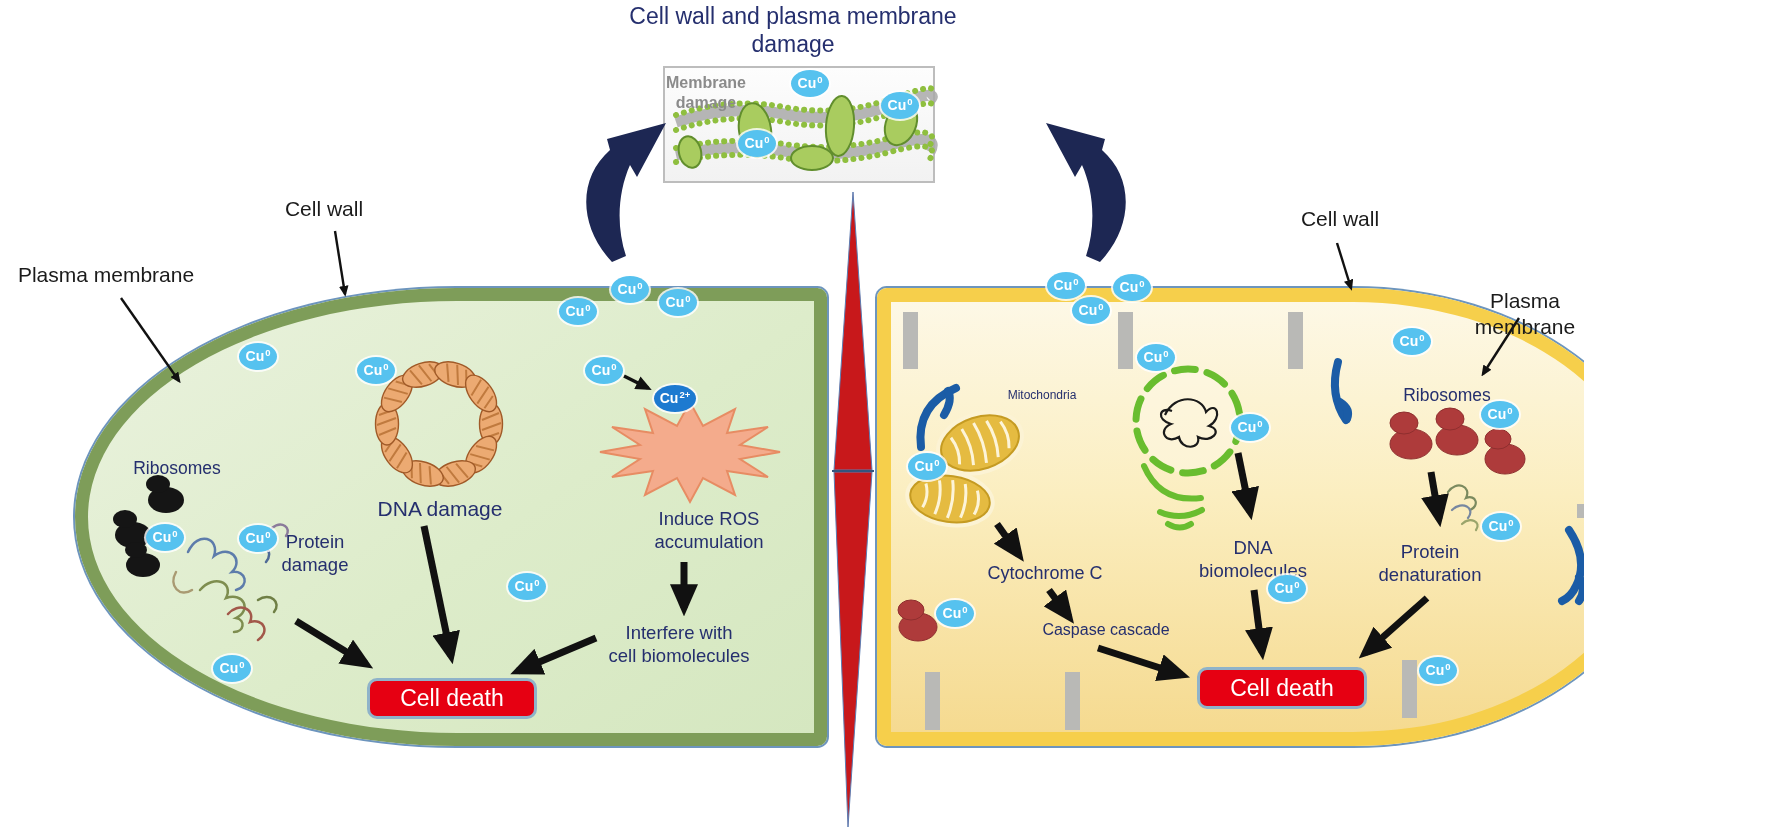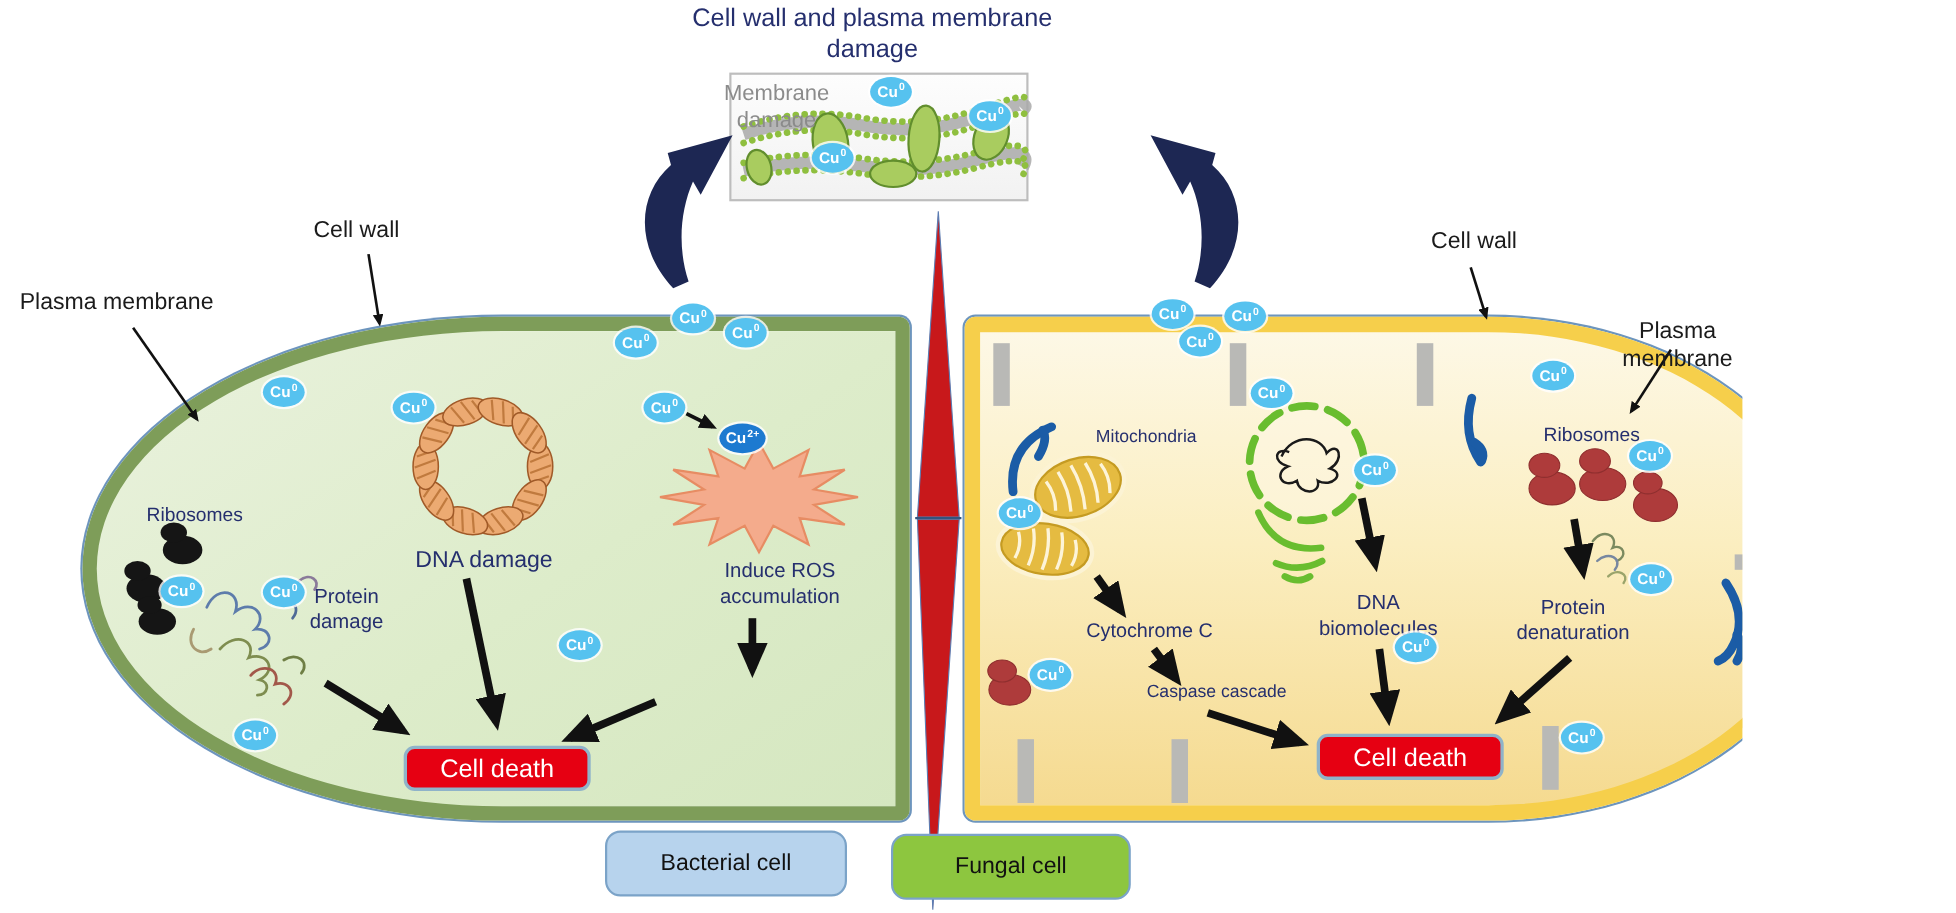--- a/index.html
+++ b/index.html
@@ -40,21 +40,21 @@
 </style>
 </head>
 <body>
 
 <div id="canvas">
 
   <div class="lbl title" style="left:793px;top:2px;">Cell wall and plasma membrane
 damage</div>
 
   <div id="membox"></div>
-  <div class="lbl gray" style="left:706px;top:73px;font-size:20px;">Membrane
+  <div class="lbl gray" style="left:706px;top:73px;font-size:16px;font-weight:bold;">Membrane
 damage</div>
 
   <div id="bact-cell"></div>
   <div id="fung-cell"></div>
 
   <svg class="overlay" width="1778" height="830" viewBox="0 0 1778 830">
     <defs>
       <marker id="ah" markerUnits="strokeWidth" markerWidth="4.6" markerHeight="4" refX="3.4" refY="2" orient="auto">
         <path d="M0,0 L4.6,2 L0,4 Z" fill="#111"></path>
       </marker>
@@ -203,38 +203,38 @@
   </svg>
 
   <div class="lbl black" style="left:324px;top:196px;font-size:21px;">Cell wall</div>
   <div class="lbl black" style="left:106px;top:262px;font-size:21px;">Plasma membrane</div>
   <div class="lbl" style="left:177px;top:458px;font-size:17.5px;">Ribosomes</div>
   <div class="lbl" style="left:315px;top:531px;font-size:18.5px;">Protein
 damage</div>
   <div class="lbl" style="left:440px;top:496px;font-size:21px;">DNA damage</div>
   <div class="lbl" style="left:689px;top:508px;font-size:18.5px;margin-left:20px;">Induce ROS
 accumulation</div>
+  <div class="lbl" style="left:679px;top:622px;font-size:18.5px;">Interfere with
+cell biomolecules</div>
 
   <div class="lbl black" style="left:1340px;top:206px;font-size:21px;">Cell wall</div>
   <div class="lbl black" style="left:1525px;top:288px;font-size:21px;">Plasma membrane</div>
   <div class="lbl" style="left:1733px;top:420px;font-size:20px;font-family:Liberation Serif, serif;">Septum</div>
-  <div class="lbl" style="left:1042px;top:388px;font-size:16px;">Mitochondria</div>
+  <div class="lbl" style="left:1042px;top:388px;font-size:12px;">Mitochondria</div>
   <div class="lbl" style="left:1045px;top:563px;font-size:18px;">Cytochrome C</div>
   <div class="lbl" style="left:1106px;top:620px;font-size:16px;">Caspase cascade</div>
   <div class="lbl" style="left:1253px;top:537px;font-size:18.5px;">DNA
 biomolecules</div>
   <div class="lbl" style="left:1447px;top:385px;font-size:17.5px;">Ribosomes</div>
   <div class="lbl" style="left:1430px;top:541px;font-size:18.5px;">Protein
 denaturation</div>
 
   <div class="death" style="left:367px;top:678px;width:170px;height:41px;">Cell death</div>
   <div class="death" style="left:1197px;top:667px;width:170px;height:42px;">Cell death</div>
 
-  <div class="tag" id="tag-bact">Bacterial cell</div>
-  <div class="tag" id="tag-fung">Fungal cell</div>
 
   <div id="badges">
       <div class="cu" style="left: 791px; top: 69.5px;">
         <span>Cu</span>
         <span class="s">0</span>
       </div>
       <div class="cu" style="left: 881px; top: 91.5px;">
         <span>Cu</span>
         <span class="s">0</span>
       </div>

